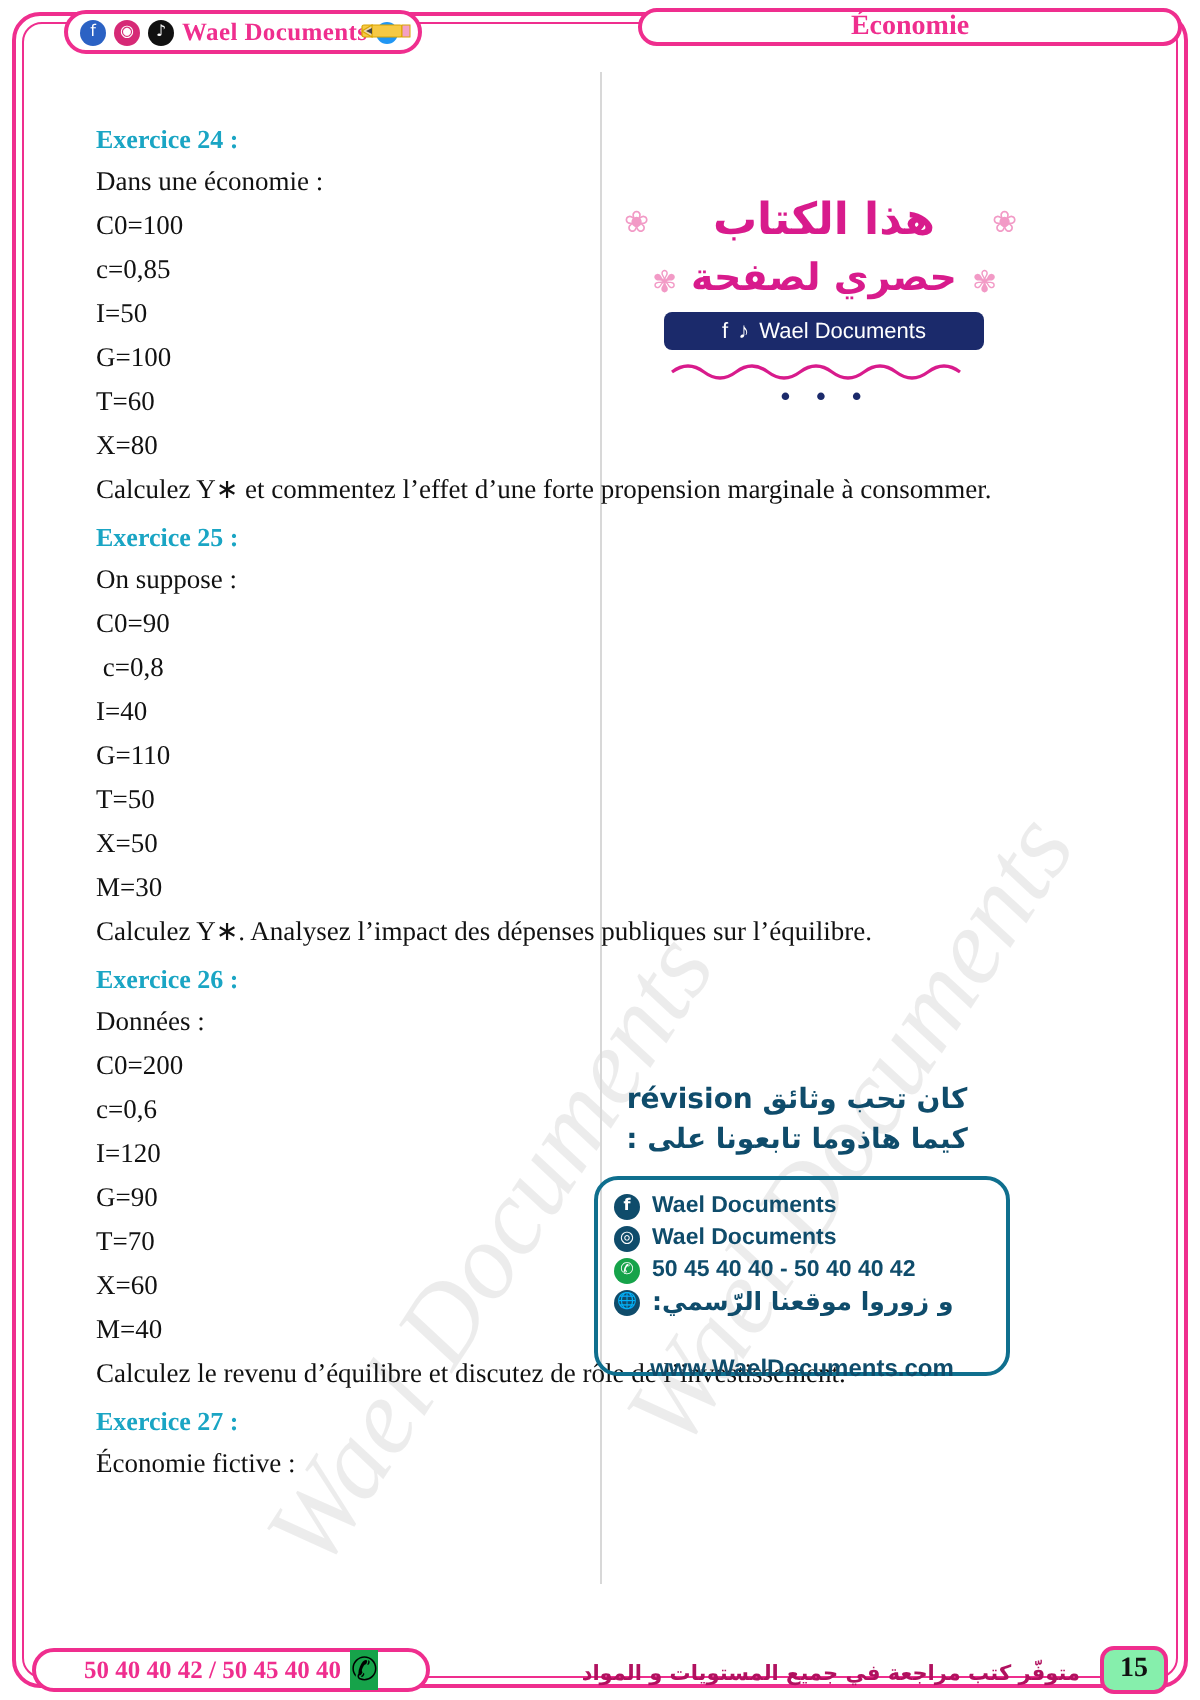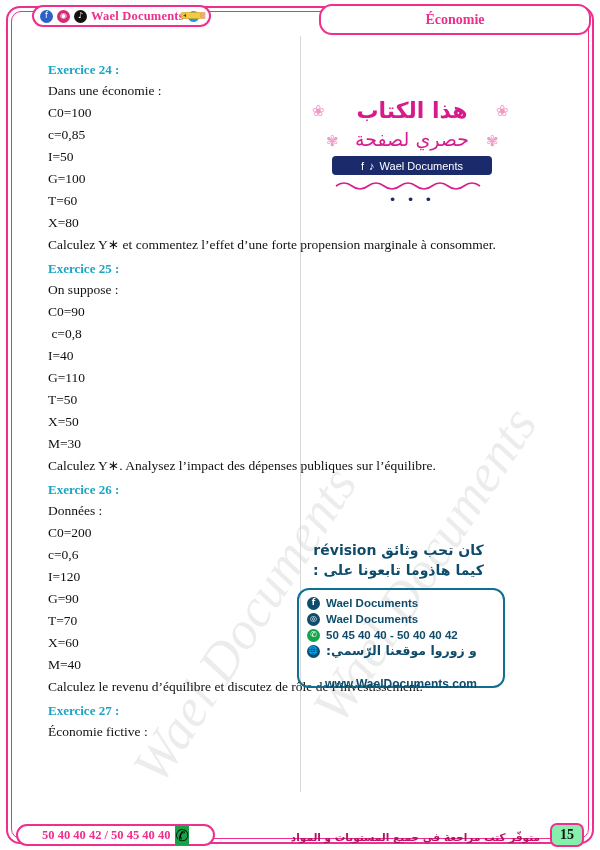--- a/index.html
+++ b/index.html
@@ -103,21 +103,21 @@
     left: 164px;
     top: 6px;
     width: 34px;
     height: 15px;
   }
   .title-pill {
     position: absolute;
     left: 303px;
     top: 2px;
     width: 272px;
-    height: 31px;
+    height: 19px;
     border: 2px solid #ef2e8e;
     border-radius: 13px;
     background: #fff;
     display: flex;
     align-items: center;
     justify-content: center;
     box-sizing: border-box;
   }
   .title-pill span {
     color: #ef2e8e;
@@ -201,21 +201,21 @@
     font-family: "DejaVu Sans", sans-serif;
   }
   .stamp-top .ar2 {
     position: absolute;
     top: 48px;
     left: 0;
     width: 224px;
     text-align: center;
     color: #d81b8c;
     font-size: 19px;
-    font-weight: normal;
+    font-weight: bold;
     direction: rtl;
     font-family: "DejaVu Sans", sans-serif;
   }
   .stamp-top .bar {
     position: absolute;
     top: 76px;
     left: 32px;
     width: 160px;
     height: 19px;
     background: #1b2a6b;

